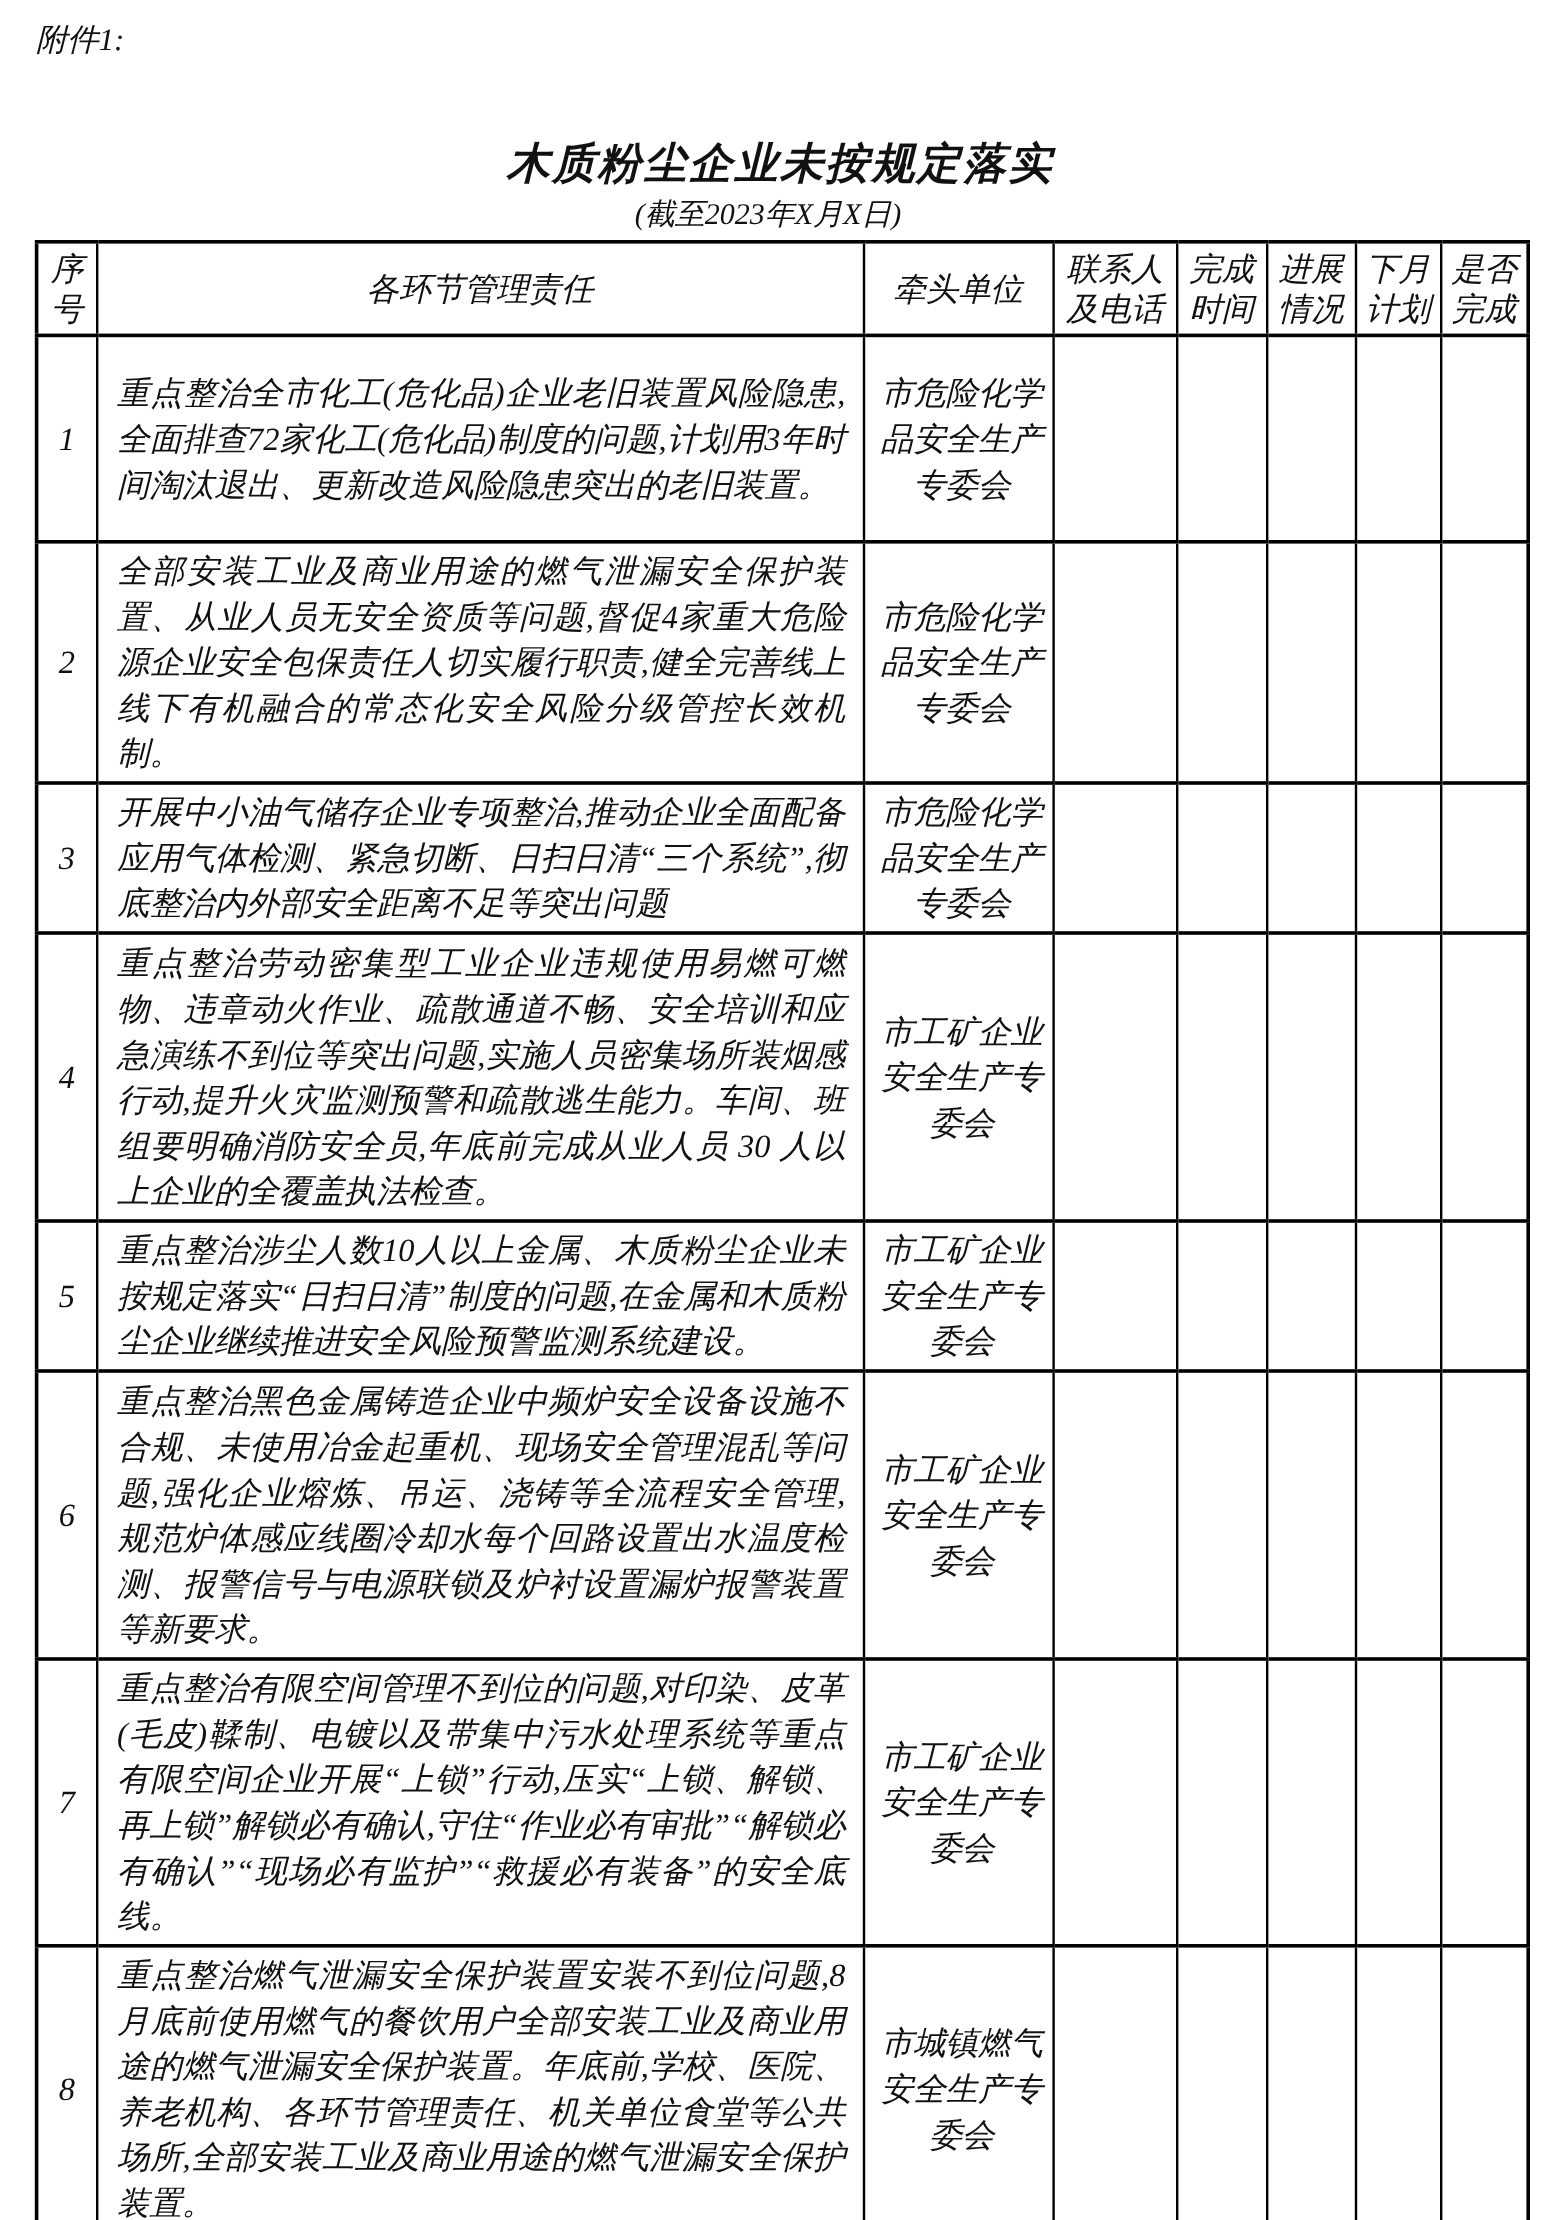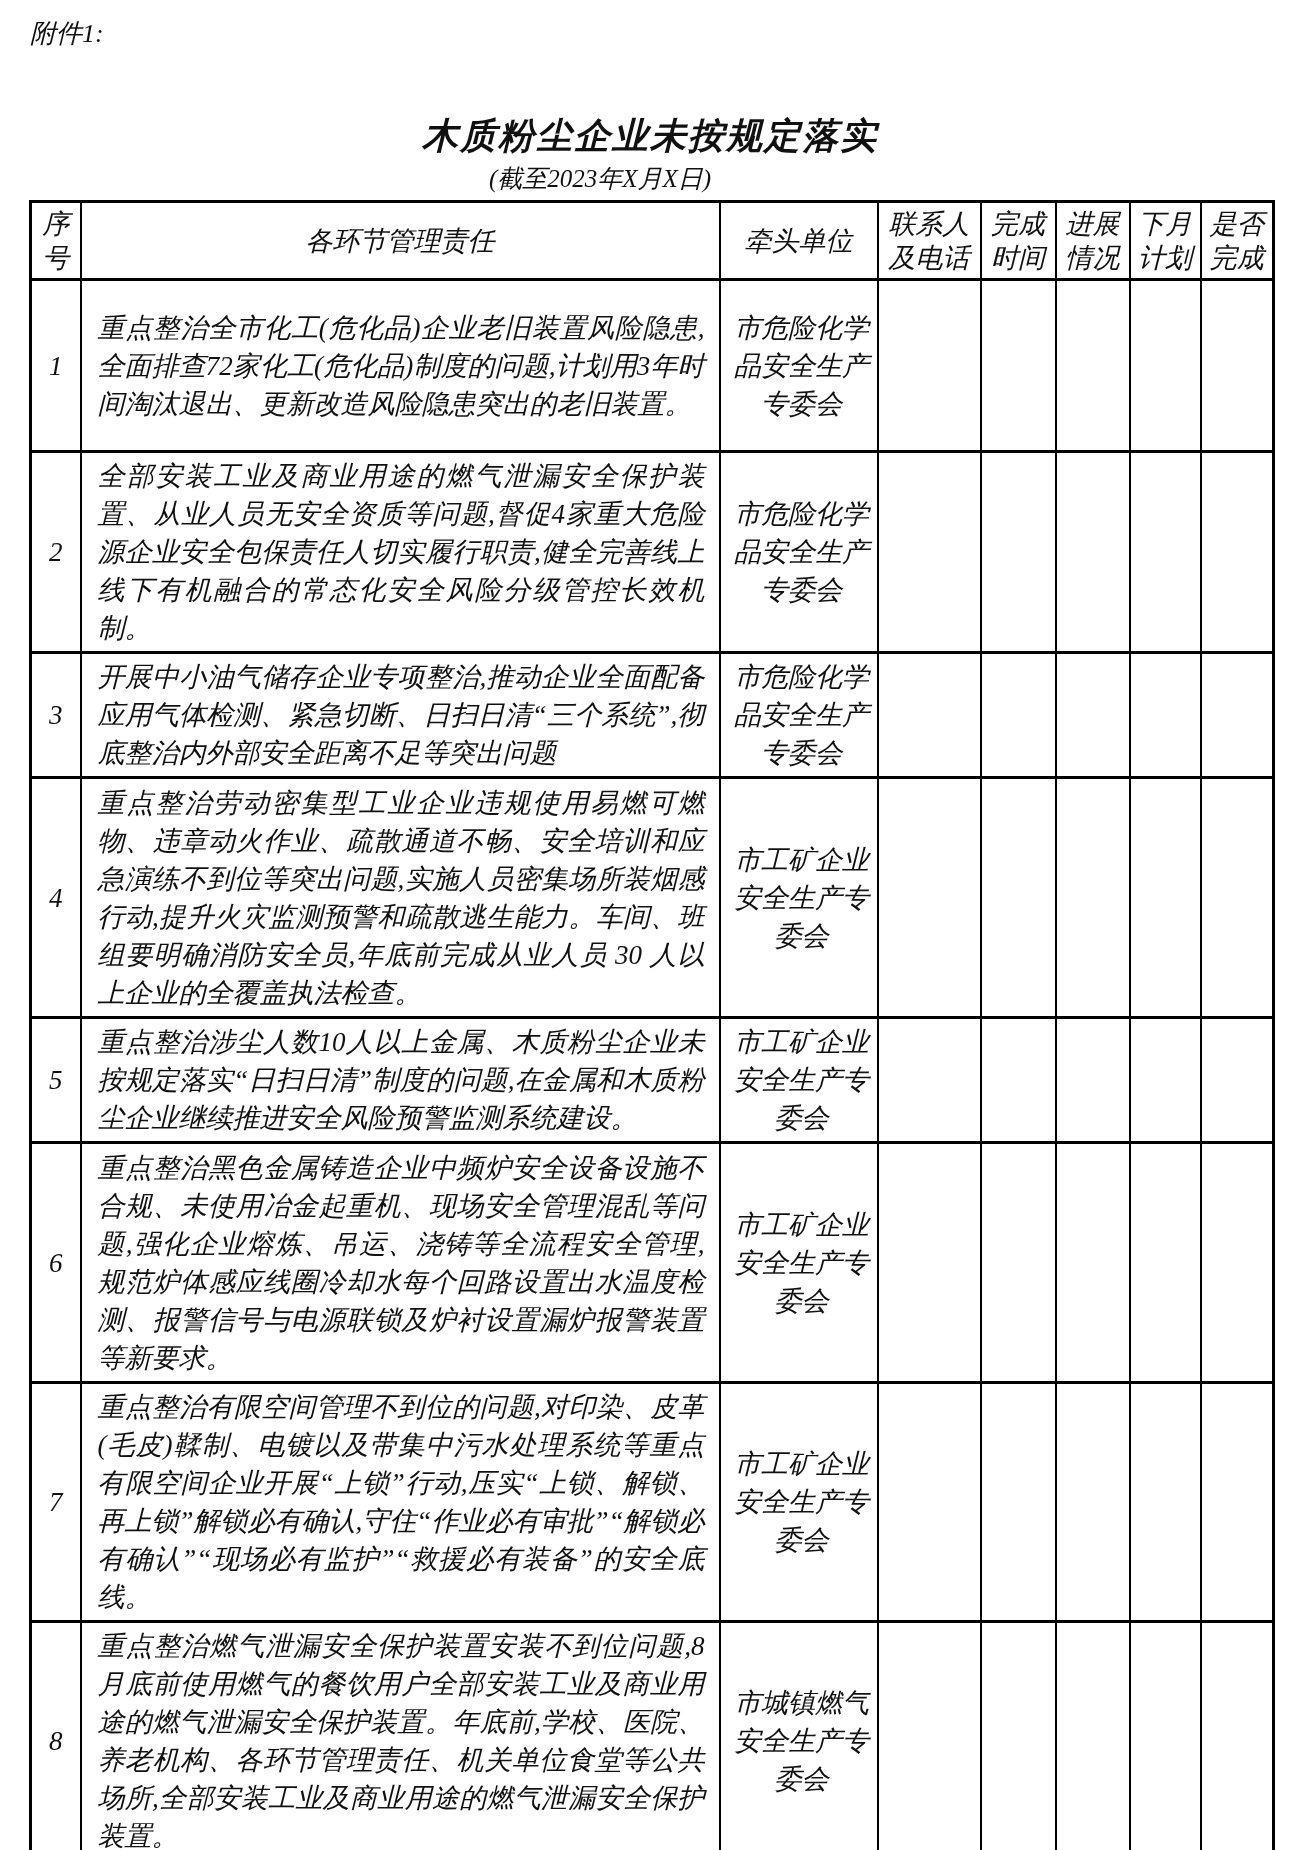--- a/index.html
+++ b/index.html
@@ -32,20 +32,21 @@
     text-align:center;
     font-family:"Liberation Sans","DejaVu Sans",sans-serif;
     font-weight:700;
     font-size:36px;
     letter-spacing:2px;
   }
   .date-note{
     position:absolute; left:0; top:162px; width:1200px;
     text-align:center;
     font-size:25px;
+    padding-left:40px;
   }
   table.main{
     position:absolute; left:29px; top:200px;
     width:1243px;
     border-collapse:collapse;
     table-layout:fixed;
     border:3px solid #000;
   }
   th,td{
     border-left:2px solid #000;

